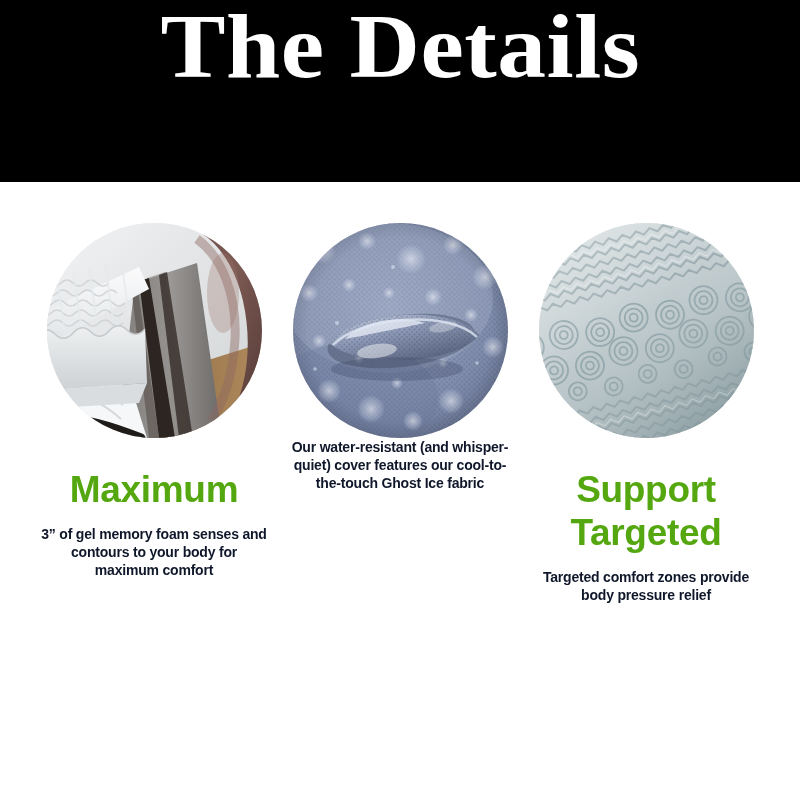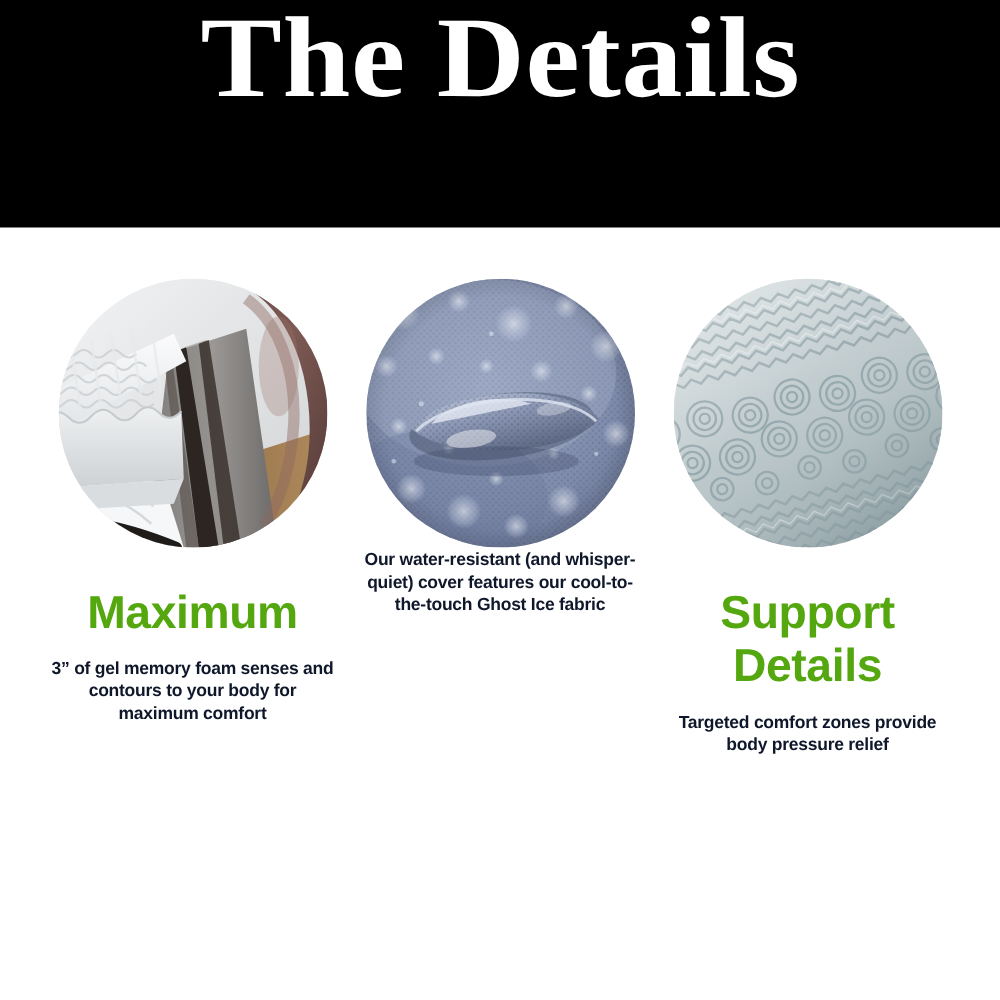--- a/index.html
+++ b/index.html
@@ -410,19 +410,19 @@
           <stop offset="0" stop-color="#ffffff" stop-opacity="0.35"></stop>
           <stop offset="0.5" stop-color="#ffffff" stop-opacity="0.05"></stop>
           <stop offset="1" stop-color="#5f7277" stop-opacity="0.30"></stop>
         </linearGradient>
         <rect width="215" height="215" fill="url(#c3light)"></rect>
       </svg>
     </div>
 
     <div class="heading">
       <span>Support</span><br>
-      <span>Details</span>
+      <span>Targeted</span>
     </div>
 
     <div class="body-text">Targeted comfort zones provide body pressure relief</div>
   </div>
 
 </div>
 
 </body></html>

